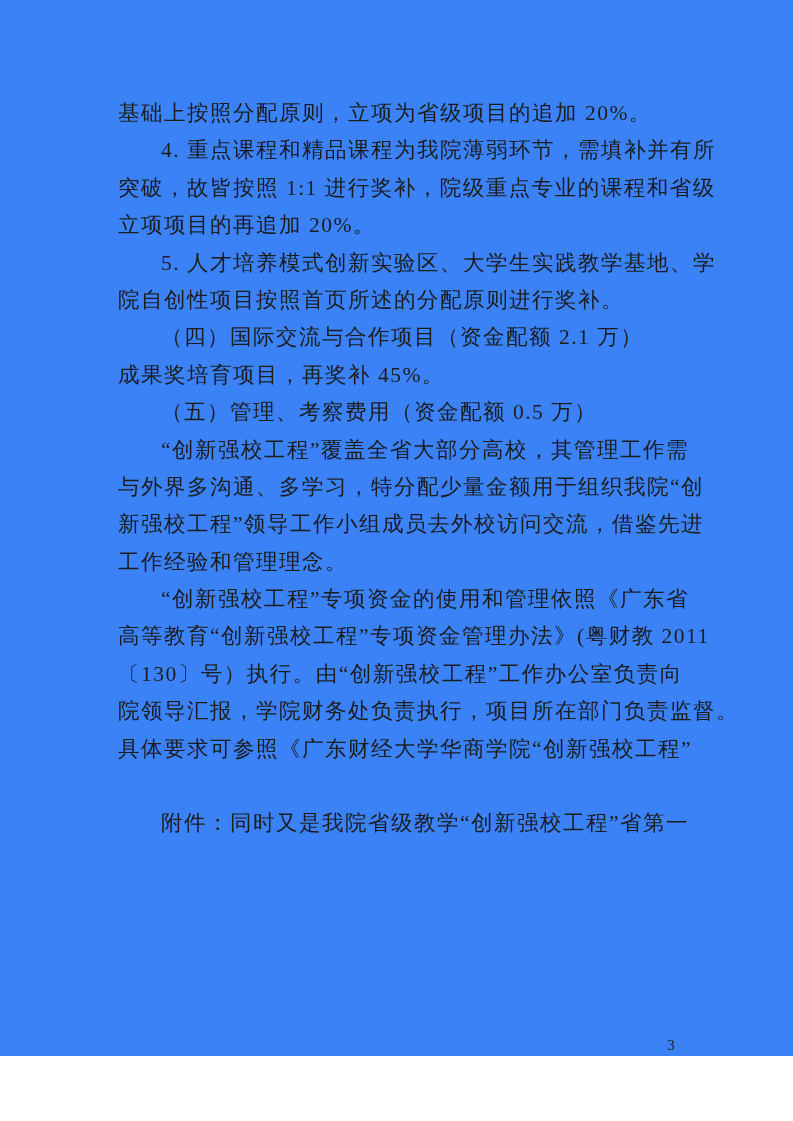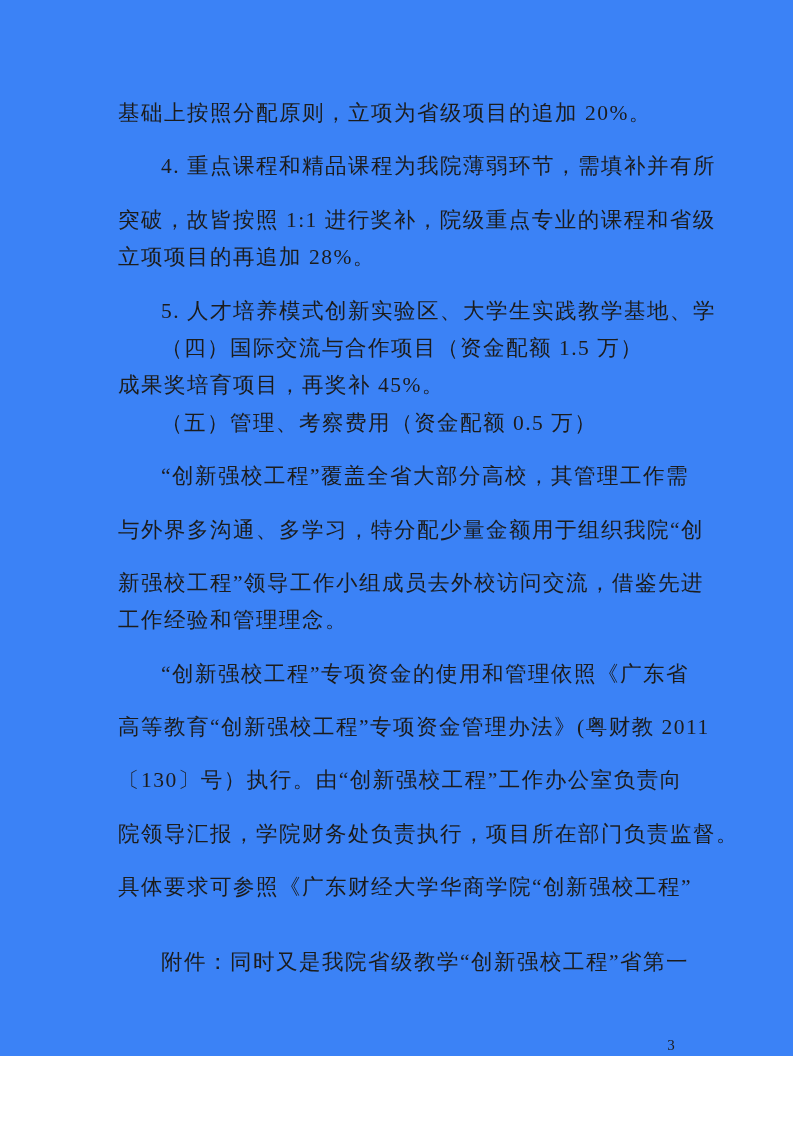--- a/index.html
+++ b/index.html
@@ -29,44 +29,44 @@
     letter-spacing: 1.5px;
     white-space: nowrap;
     text-align: left;
     font-weight: 400;
   }
   .line.indent {
     padding-left: 43px;
   }
   .line.full {
     text-align-last: justify;
-    margin-top: 16px;
   }
   .pagenum {
     position: absolute;
     left: 660px;
     top: 1034px;
     width: 22px;
     text-align: center;
     font-size: 15px;
     line-height: 22px;
     color: #1c1c1c;
   }
 </style>
 </head>
 <body>
 
 <div class="page">
   <div class="textblock">
       <div class="line">基础上按照分配原则，立项为省级项目的追加 20%。</div>
       <div class="line indent full">4. 重点课程和精品课程为我院薄弱环节，需填补并有所</div>
       <div class="line full">突破，故皆按照 1:1 进行奖补，院级重点专业的课程和省级</div>
-      <div class="line">立项项目的再追加 28%。</div>
+      <div class="line">立项项目的再追加 20%。</div>
       <div class="line indent full">5. 人才培养模式创新实验区、大学生实践教学基地、学</div>
-      <div class="line indent">（四）国际交流与合作项目（资金配额 1.5 万）</div>
+      <div class="line">院自创性项目按照首页所述的分配原则进行奖补。</div>
+      <div class="line indent">（四）国际交流与合作项目（资金配额 2.1 万）</div>
       <div class="line">成果奖培育项目，再奖补 45%。</div>
       <div class="line indent">（五）管理、考察费用（资金配额 0.5 万）</div>
       <div class="line indent full">“创新强校工程”覆盖全省大部分高校，其管理工作需</div>
       <div class="line full">与外界多沟通、多学习，特分配少量金额用于组织我院“创</div>
       <div class="line full">新强校工程”领导工作小组成员去外校访问交流，借鉴先进</div>
       <div class="line">工作经验和管理理念。</div>
       <div class="line indent full">“创新强校工程”专项资金的使用和管理依照《广东省</div>
       <div class="line full">高等教育“创新强校工程”专项资金管理办法》(粤财教 2011</div>
       <div class="line full">〔130〕号）执行。由“创新强校工程”工作办公室负责向</div>
       <div class="line full">院领导汇报，学院财务处负责执行，项目所在部门负责监督。</div>

